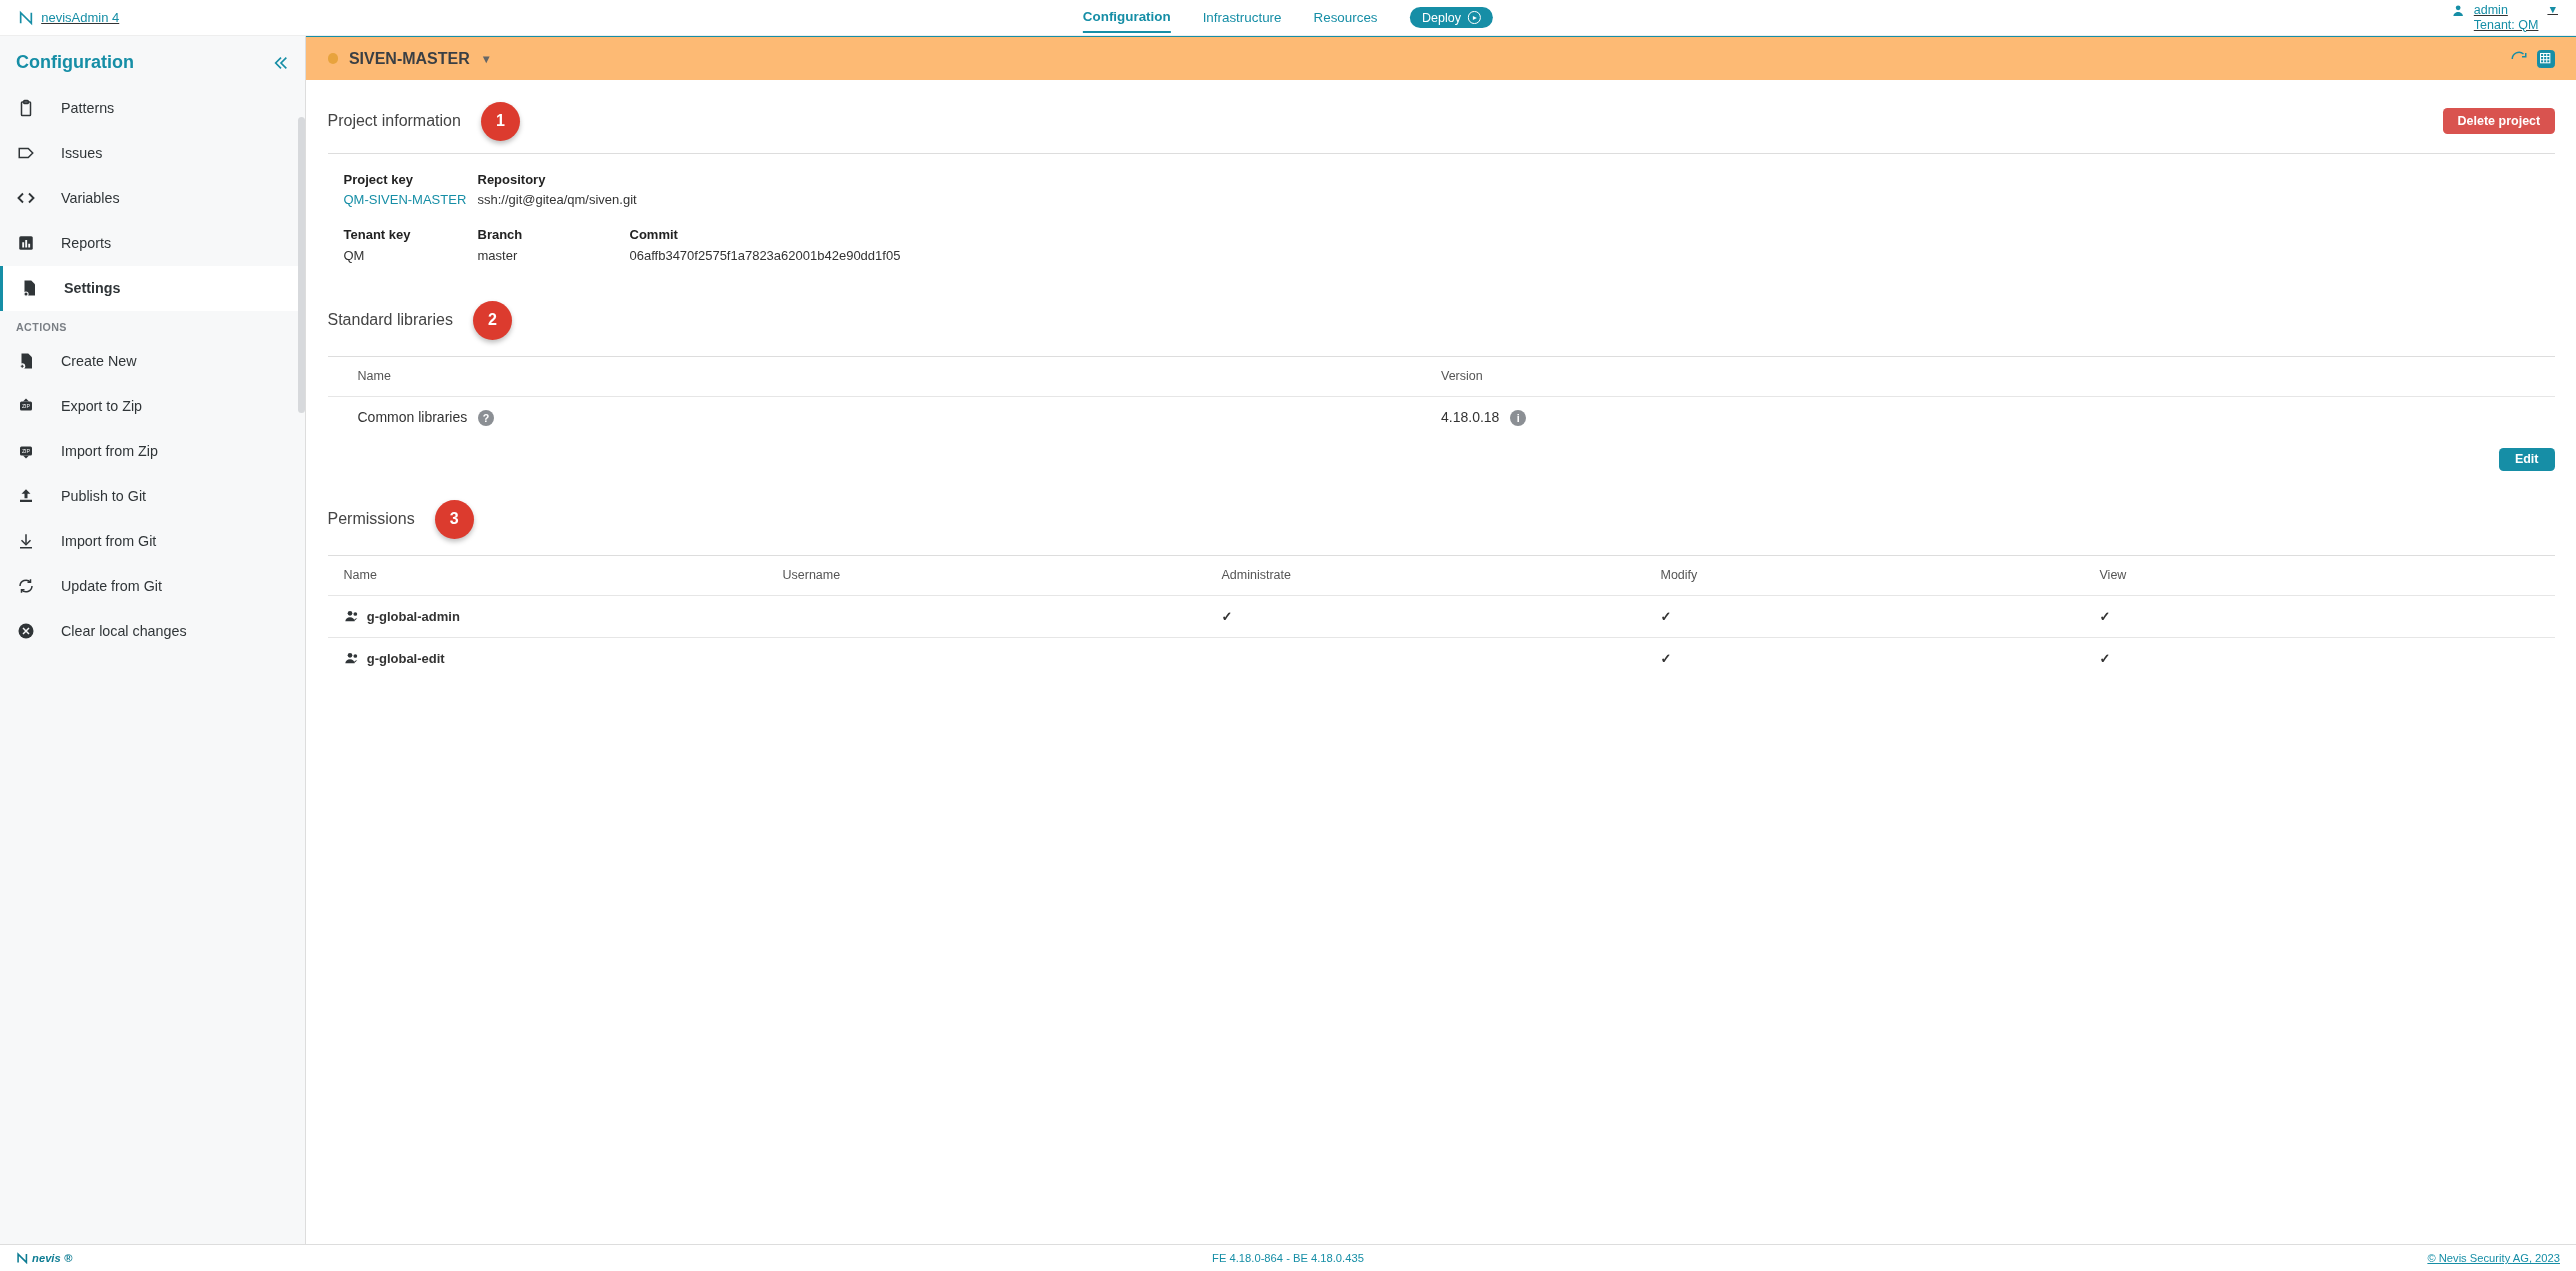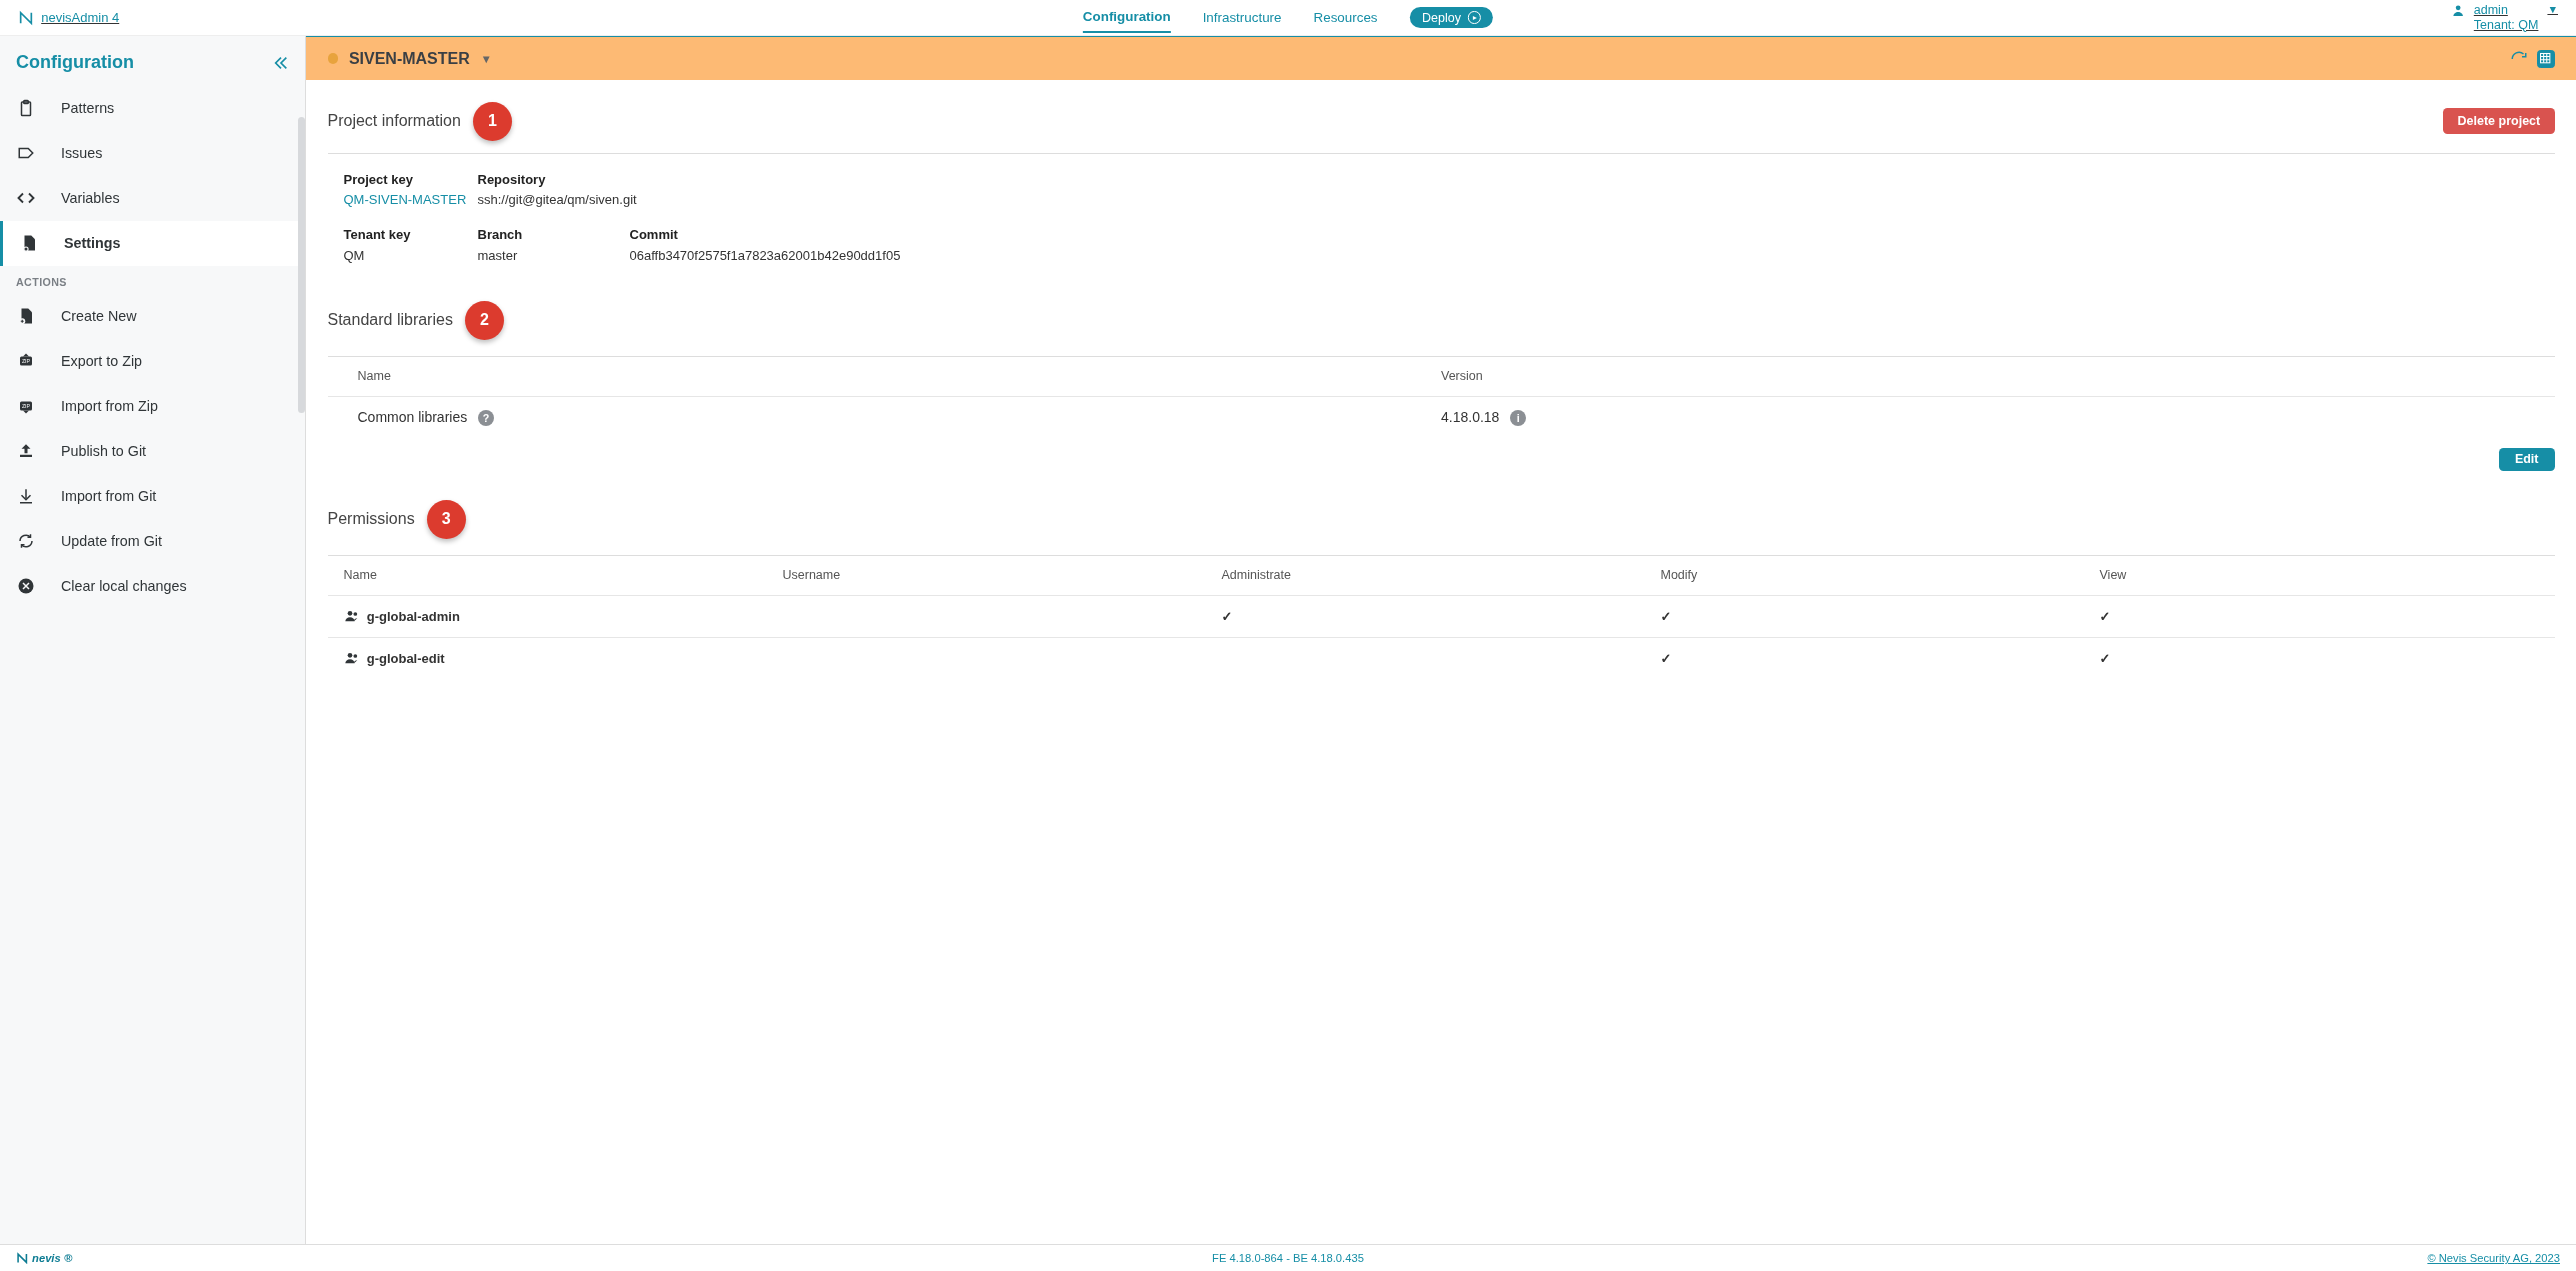--- a/index.html
+++ b/index.html
@@ -34,21 +34,21 @@
   .proj-left { display: flex; align-items: center; gap: 10.7px; }
   .status-dot { width: 10.7px; height: 10.7px; border-radius: 50%; background: #e8a33d; }
   .proj-name { font-size: 16px; font-weight: 600; color: #3a3f44; }
   .chev-down2 { color: #666; font-size: 11.6px; }
   .proj-right { display: flex; gap: 9px; align-items: center; }
   .header-icon { width: 18px; height: 18px; color: #168ea6; cursor: pointer; display: inline-flex; align-items: center; justify-content: center; }
   .grid-btn { border: 1.8px solid #168ea6; border-radius: 3.6px; padding: 1.8px; background: #168ea6; color:#fff; }
 
   .content { padding: 21.5px 21.5px 21.5px 21.5px; overflow-y: auto; flex: 1; }
   .sec { margin-bottom: 29px; }
-  .sec-head { display: flex; align-items: center; gap: 12px; padding-bottom: 12.5px; border-bottom: 0.9px solid #ddd; margin-bottom: 14.3px; position: relative; }
+  .sec-head { display: flex; align-items: center; gap: 20px; padding-bottom: 12.5px; border-bottom: 0.9px solid #ddd; margin-bottom: 14.3px; position: relative; }
   .sec-head.noborder{ border-bottom:none; margin-bottom:3.6px;}
   .sec-title { font-size: 16px; color: #444; }
   .callout { width: 39px; height: 39px; border-radius: 50%; background: #dc3b2e; color: #fff; display: flex; align-items: center; justify-content: center; font-weight: 700; font-size: 16px; box-shadow: 0 2.7px 5.4px rgba(0,0,0,0.25); }
   .delete-btn { margin-left: auto; background: #d9534f; color: #fff; border-radius: 4.5px; padding: 6.3px 14.3px; font-size: 12.5px; font-weight: 600; cursor: pointer; }
   .info-label { font-weight: 700; color: #222; grid-column: span 1; }
   .link { color: #168ea6; }
   
   .table { width: 100%; border-top: 0.9px solid #ddd; }
   .thead, .trow { display: grid; padding: 12.5px 30px; align-items: center; }
   .thead { color: #555; font-size: 12.5px; }
@@ -134,20 +134,31 @@
         <span>Issues</span>
       </li>
       <li class="nav-item">
         <span class="ico">
             <svg width="18" height="18" viewBox="0 0 24 24" fill="none" stroke="#303538" stroke-width="2.5">
               <path d="M8 6 L2 12 L8 18 M16 6 L22 12 L16 18"></path>
             </svg>
           </span>
         <span>Variables</span>
       </li>
+      <li class="nav-item">
+        <span class="ico">
+            <svg width="18" height="18" viewBox="0 0 24 24" fill="#303538">
+              <rect x="3" y="3" width="18" height="18" rx="2" fill="#303538"></rect>
+              <rect x="7" y="11" width="2.5" height="7" fill="#f7f8f9"></rect>
+              <rect x="11" y="8" width="2.5" height="10" fill="#f7f8f9"></rect>
+              <rect x="15" y="13" width="2.5" height="5" fill="#f7f8f9"></rect>
+            </svg>
+          </span>
+        <span>Reports</span>
+      </li>
       <li class="nav-item active">
         <span class="ico">
             <svg width="18" height="18" viewBox="0 0 24 24" fill="#303538">
               <path d="M6 2h9l5 5v15H6z" fill="#303538"></path>
               <circle cx="8" cy="20" r="3.5" fill="#f7f8f9"></circle>
               <circle cx="8" cy="20" r="2" fill="#303538"></circle>
             </svg>
           </span>
         <span>Settings</span>
       </li>

